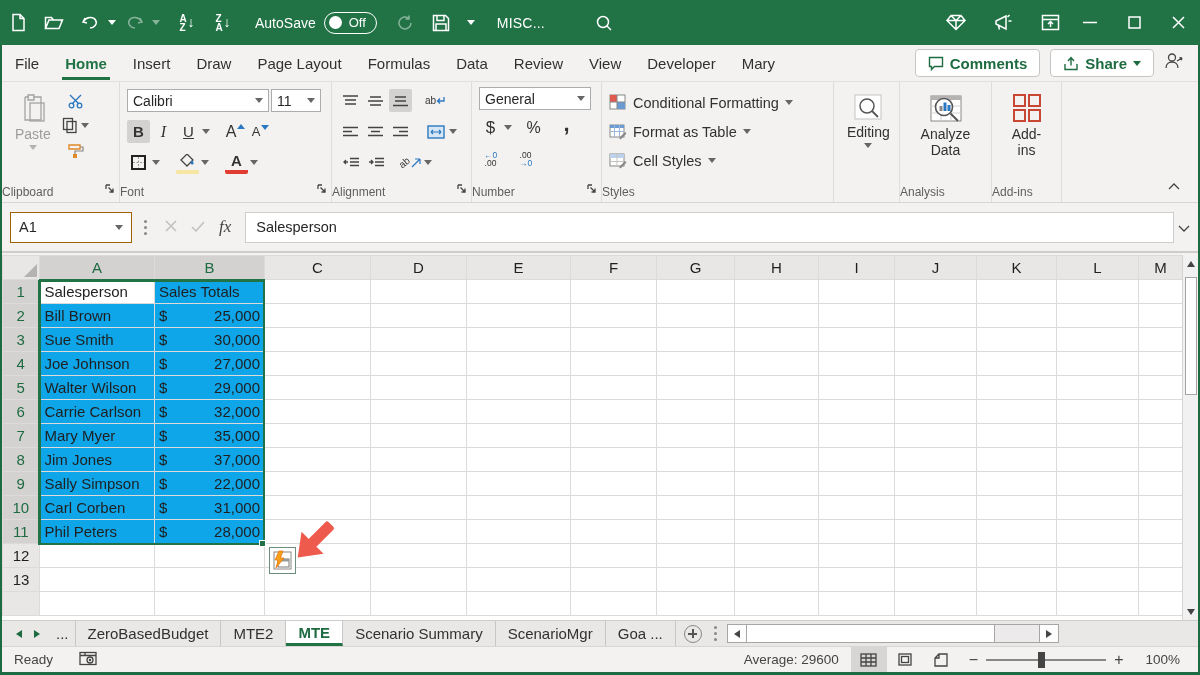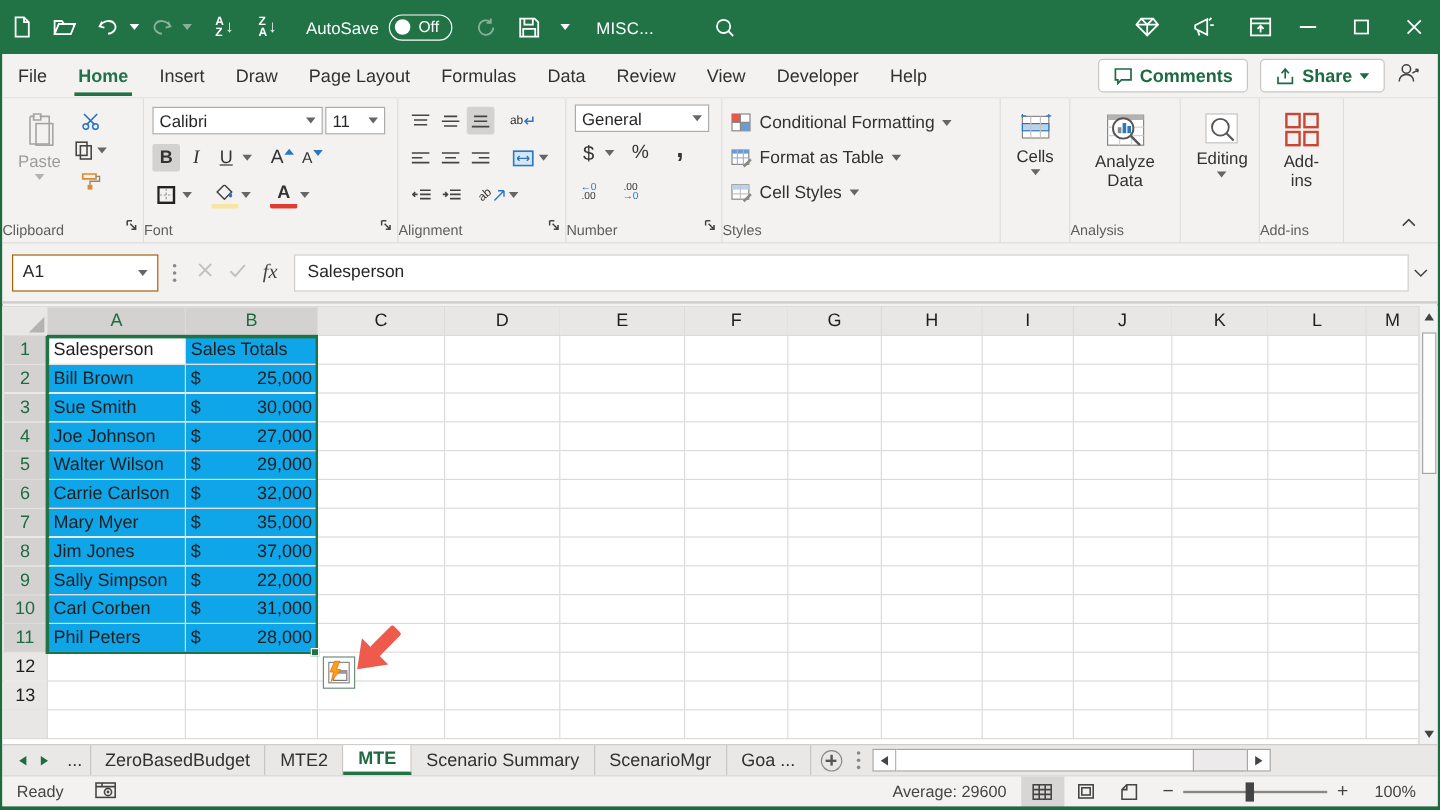--- a/index.html
+++ b/index.html
@@ -234,21 +234,21 @@
     <span class="mtab">File</span>
     <span class="mtab active">Home</span>
     <span class="mtab">Insert</span>
     <span class="mtab">Draw</span>
     <span class="mtab">Page Layout</span>
     <span class="mtab">Formulas</span>
     <span class="mtab">Data</span>
     <span class="mtab">Review</span>
     <span class="mtab">View</span>
     <span class="mtab">Developer</span>
-    <span class="mtab">Help</span>
+    <span class="mtab">Mary</span>
     <div class="mb-right">
       <span class="pillbtn">
         <svg width="16" height="15">
             <path class="stg" d="M1.5 1.5 h13 v9 h-8 l-3 3 v-3 h-2 z"></path>
           </svg>
         <span>Comments</span>
       </span>
       <span class="pillbtn">
         <svg width="16" height="15">
             <path class="stg" d="M5 5 l3-3.5 3 3.5 M8 1.5 v8 M2 8 v5.5 h12 V8"></path>
@@ -494,61 +494,48 @@
               <path d="M1 9.5 h14 M8 2 v12" stroke="#c5c3c1" fill="none"></path>
               <path d="M10 15 L16 9 l1.5 1.5 L11.5 16.5 z" fill="#8a8886"></path>
             </svg>
           <span>Cell Styles</span>
             <span class="cv" style="color:#666"></span>
         </span>
       </div>
       <span class="glabel">Styles</span>
     </div>
 
-    <div class="rgroup" style="width:58px">
+
+    <div class="rgroup" style="width:66px">
       <div class="bigbtn">
-        <svg width="28" height="26">
-            <rect x="3" y="4" width="22" height="18" stroke="#8a8886" fill="#fff"></rect>
-            <rect x="3" y="10" width="22" height="6" fill="#bcd2ea" stroke="#2b78c0"></rect>
-            <path d="M10 4 v18 M18 4 v18" stroke="#c5c3c1" fill="none"></path>
-            <path d="M3 2 v3 M25 2 v3" stroke="#2b78c0" fill="none"></path>
-            <path d="M2 3.5 h4 M23 3.5 h4" stroke="#2b78c0" fill="none"></path>
-          </svg>
-        <span>Cells</span>
+        <svg width="30" height="28">
+            <rect x="2" y="2" width="26" height="24" stroke="#c5c3c1" fill="#fff"></rect>
+            <circle cx="14" cy="13" r="7" stroke="#555" stroke-width="1.5" fill="none"></circle>
+            <path d="M19 18 L25 24" stroke="#555" stroke-width="1.8" fill="none"></path>
+          </svg>
+        <span>Editing</span>
         <span class="cv" style="color:#666"></span>
       </div>
     </div>
 
     <div class="rgroup" style="width:92px">
       <div class="bigbtn">
         <svg width="34" height="30">
             <rect x="2" y="3" width="30" height="25" stroke="#8a8886" fill="#fff"></rect>
             <rect x="2" y="3" width="30" height="4" fill="#b5b3b1"></rect>
             <path d="M2 13 h30 M2 20 h30 M12 7 v21 M22 7 v21" stroke="#d5d3d1" fill="none"></path>
             <circle cx="15" cy="14" r="8.5" stroke="#555" stroke-width="1.6" fill="#fff"></circle>
             <rect x="10.5" y="13" width="3" height="5" fill="#8a8886"></rect>
             <rect x="14.5" y="9.5" width="3" height="8.5" fill="#2b78c0"></rect>
             <rect x="18.5" y="12" width="3" height="6" fill="#2b78c0"></rect>
             <path d="M21.5 20.5 L29 28" stroke="#555" stroke-width="2" fill="none"></path>
           </svg>
         <span style="line-height:16px">Analyze Data</span>
       </div>
       <span class="glabel">Analysis</span>
-    </div>
-
-    <div class="rgroup" style="width:66px">
-      <div class="bigbtn">
-        <svg width="30" height="28">
-            <rect x="2" y="2" width="26" height="24" stroke="#c5c3c1" fill="#fff"></rect>
-            <circle cx="14" cy="13" r="7" stroke="#555" stroke-width="1.5" fill="none"></circle>
-            <path d="M19 18 L25 24" stroke="#555" stroke-width="1.8" fill="none"></path>
-          </svg>
-        <span>Editing</span>
-        <span class="cv" style="color:#666"></span>
-      </div>
     </div>
 
     <div class="rgroup" style="width:70px;border-right:1px solid #e0dedc">
       <div class="bigbtn">
         <svg width="30" height="30">
             <rect x="2" y="2" width="11" height="11" stroke="#c74634" stroke-width="2" fill="none"></rect>
             <rect x="17" y="2" width="11" height="11" stroke="#c74634" stroke-width="2" fill="none"></rect>
             <rect x="2" y="17" width="11" height="11" stroke="#c74634" stroke-width="2" fill="none"></rect>
             <rect x="17" y="17" width="11" height="11" stroke="#c74634" stroke-width="2" fill="none"></rect>
           </svg>

